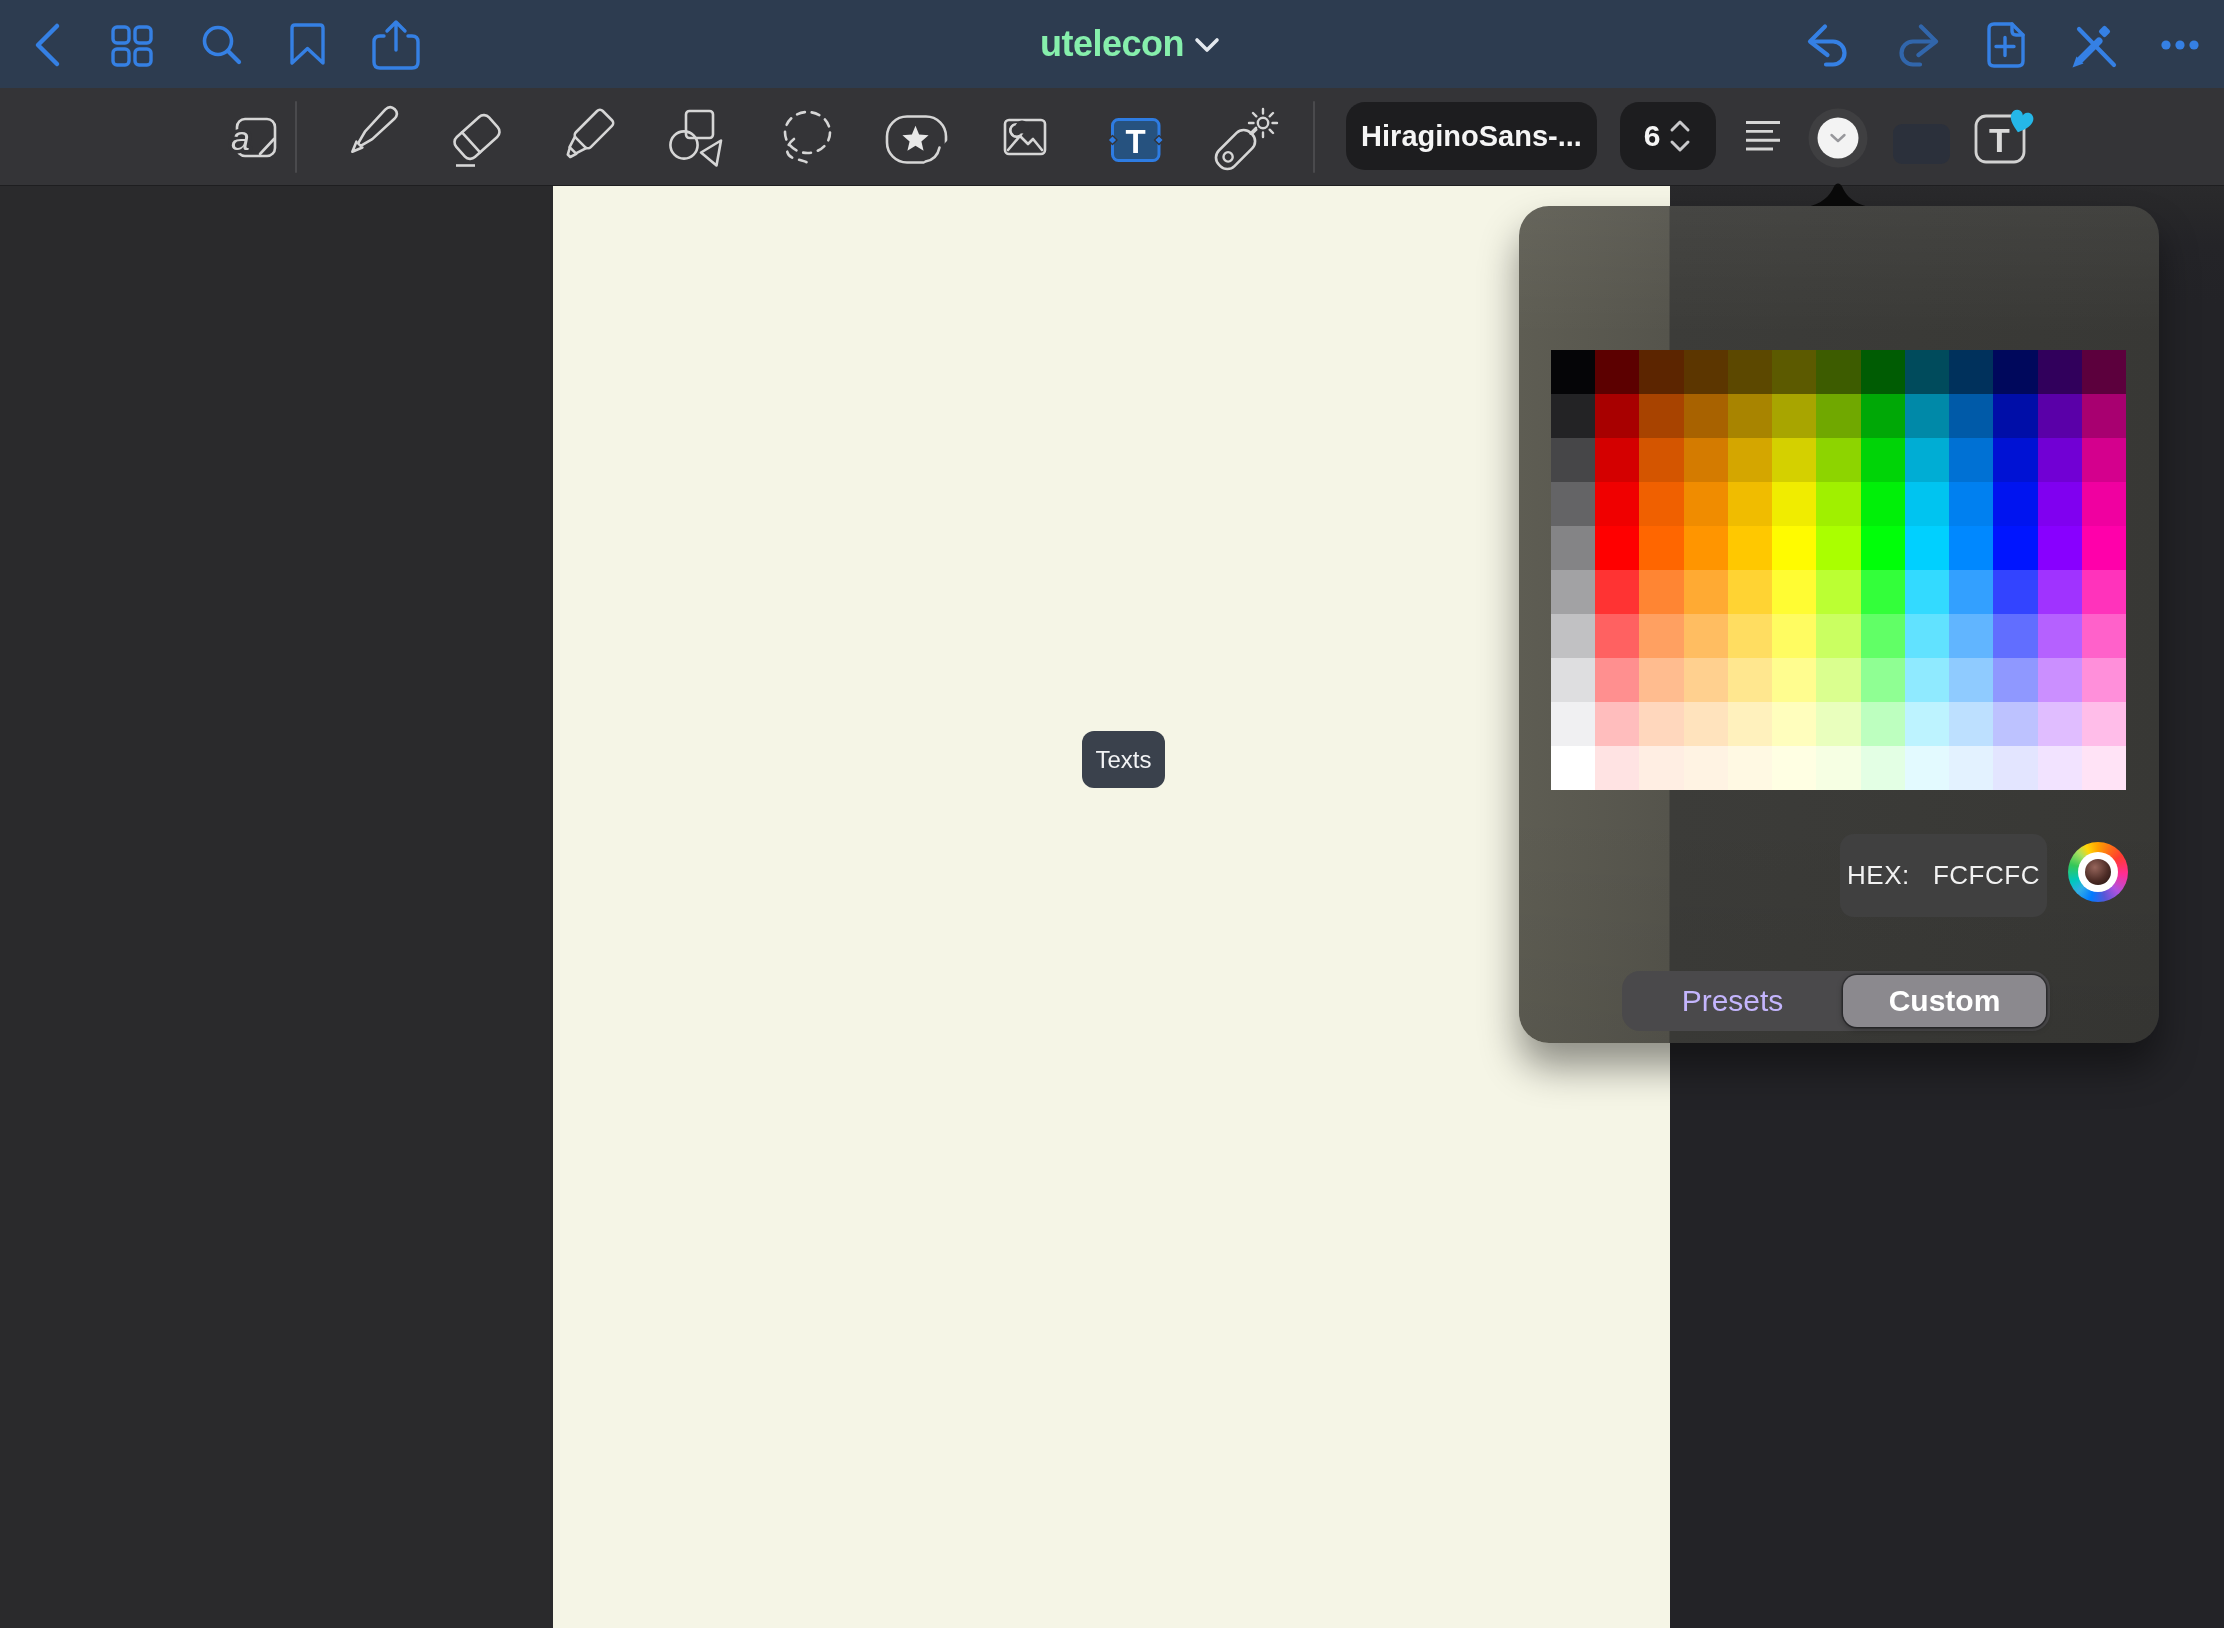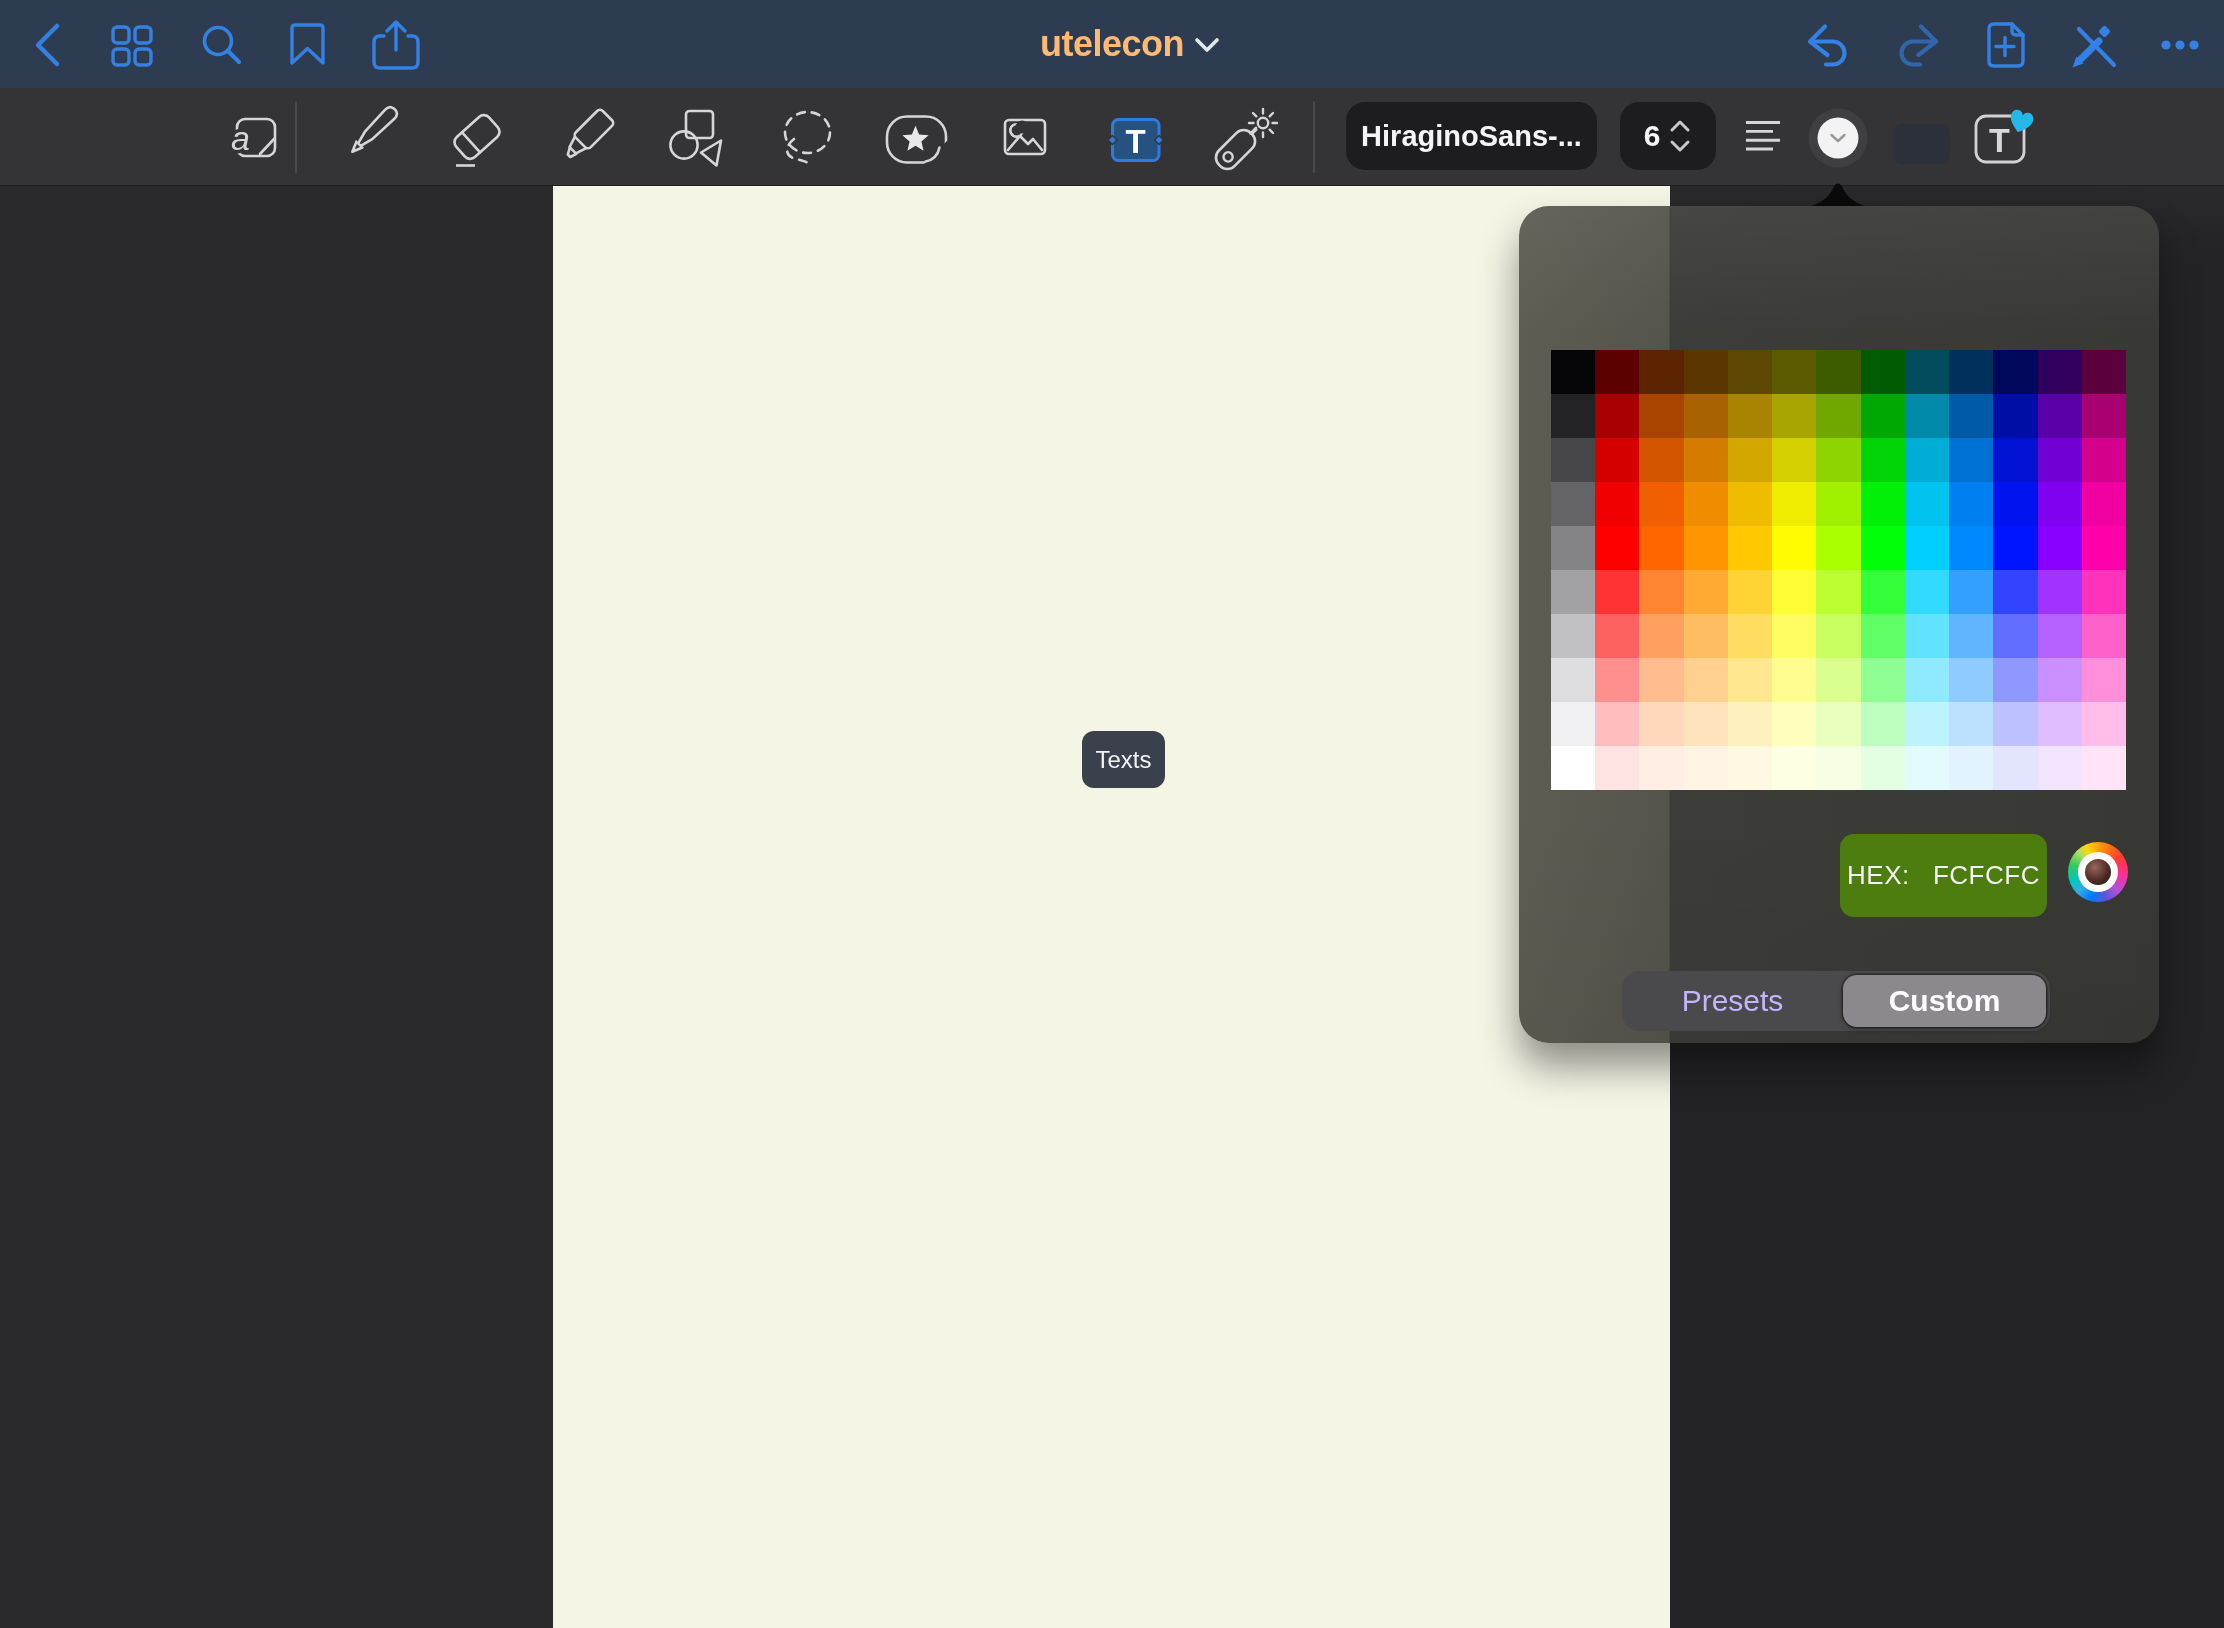--- a/index.html
+++ b/index.html
@@ -50,21 +50,21 @@
     <path d="M2080.5 59.5 L2099 41" stroke-width="7"></path>
     <path d="M 2072.5 67.5 L 2083.5 63.5 L 2076.5 56.5 Z" fill="#3580e4" stroke="none"></path>
     <rect x="2100" y="27" width="9" height="9" rx="2" transform="rotate(45 2104.5 31.5)" fill="#3580e4" stroke="none"></rect>
   </g>
   <g fill="#3580e4" stroke="none">
     <circle cx="2166" cy="45" r="4.6"></circle>
     <circle cx="2180" cy="45" r="4.6"></circle>
     <circle cx="2194" cy="45" r="4.6"></circle>
   </g>
 </svg>
-<div class="abs" style="left:952px;top:0;width:320px;height:88px;color:#fdba74;font-size:36px;font-weight:600;letter-spacing:-0.5px;display:flex;align-items:center;justify-content:center;">utelecon</div>
+<div class="abs" style="left:952px;top:0;width:320px;height:88px;color:#86efac;font-size:36px;font-weight:600;letter-spacing:-0.5px;display:flex;align-items:center;justify-content:center;">utelecon</div>
 <svg class="abs" style="left:1192px;top:37px;" width="32" height="20" viewBox="0 0 32 20" fill="none">
     <path d="M5 3 L15 13 L25 3" stroke="#e3e8ee" stroke-width="3.6" stroke-linecap="round" stroke-linejoin="round"></path>
   </svg>
 
 <div class="abs" id="toolbar2" style="left:0;top:88px;width:2224px;height:97px;background:#343437;"></div>
 <div class="abs" style="left:0;top:185px;width:2224px;height:1px;background:#1e1e20;"></div>
 <svg class="abs" style="left:0;top:88px;" width="2224" height="97" viewBox="0 0 2224 97" fill="none" stroke="#d6d6d6" stroke-width="2.6" stroke-linecap="round" stroke-linejoin="round">
 
   <path d="M296 14 V84 M1314 14 V84" stroke="#4a4a4d" stroke-width="2"></path>
 
@@ -296,21 +296,21 @@
       <i style="background:#ffffe3"></i>
       <i style="background:#f6ffe3"></i>
       <i style="background:#e3ffe4"></i>
       <i style="background:#e3faff"></i>
       <i style="background:#e3f2ff"></i>
       <i style="background:#e3e5ff"></i>
       <i style="background:#f2e3ff"></i>
       <i style="background:#ffe3f6"></i>
     </div>
 
-  <div class="abs" style="left:321px;top:628px;width:207px;height:83px;background:#4d7c0f;border-radius:14px;color:#f2f2f2;font-size:26px;display:flex;align-items:center;justify-content:center;letter-spacing:0.5px;">HEX:&nbsp;&nbsp;&nbsp;FCFCFC</div>
+  <div class="abs" style="left:321px;top:628px;width:207px;height:83px;background:#404040;border-radius:14px;color:#f2f2f2;font-size:26px;display:flex;align-items:center;justify-content:center;letter-spacing:0.5px;">HEX:&nbsp;&nbsp;&nbsp;FCFCFC</div>
 
   <div class="abs" style="left:549px;top:636px;width:60px;height:60px;border-radius:50%;background:conic-gradient(#ffa000,#ff3b30 55deg,#ff2d95 95deg,#af52de 135deg,#5856d6 165deg,#007aff 195deg,#32ade6 225deg,#00c7be 250deg,#34c759 285deg,#a8e05f 315deg,#ffd60a 335deg,#ffa000 360deg);"></div>
   <div class="abs" style="left:559px;top:646px;width:40px;height:40px;border-radius:50%;background:#fff;"></div>
   <div class="abs" style="left:566px;top:653px;width:26px;height:26px;border-radius:50%;background:radial-gradient(circle at 38% 32%,#96655b,#4e2d27 55%,#201110);"></div>
 
   <div class="abs" style="left:103px;top:765px;width:428px;height:60px;background:#4a494b;border-radius:18px;"></div>
   <div class="abs" style="left:103px;top:765px;width:221px;height:60px;color:#c4b5fd;font-size:30px;font-weight:500;display:flex;align-items:center;justify-content:center;">Presets</div>
   <div class="abs" style="left:324px;top:769px;width:203px;height:52px;background:#8b898e;border-radius:14px;box-shadow:0 2px 6px rgba(0,0,0,0.35), 0 0 0 1.5px rgba(30,30,32,0.55);color:#ffffff;font-size:30px;font-weight:600;display:flex;align-items:center;justify-content:center;">Custom</div>
 </div>
 

